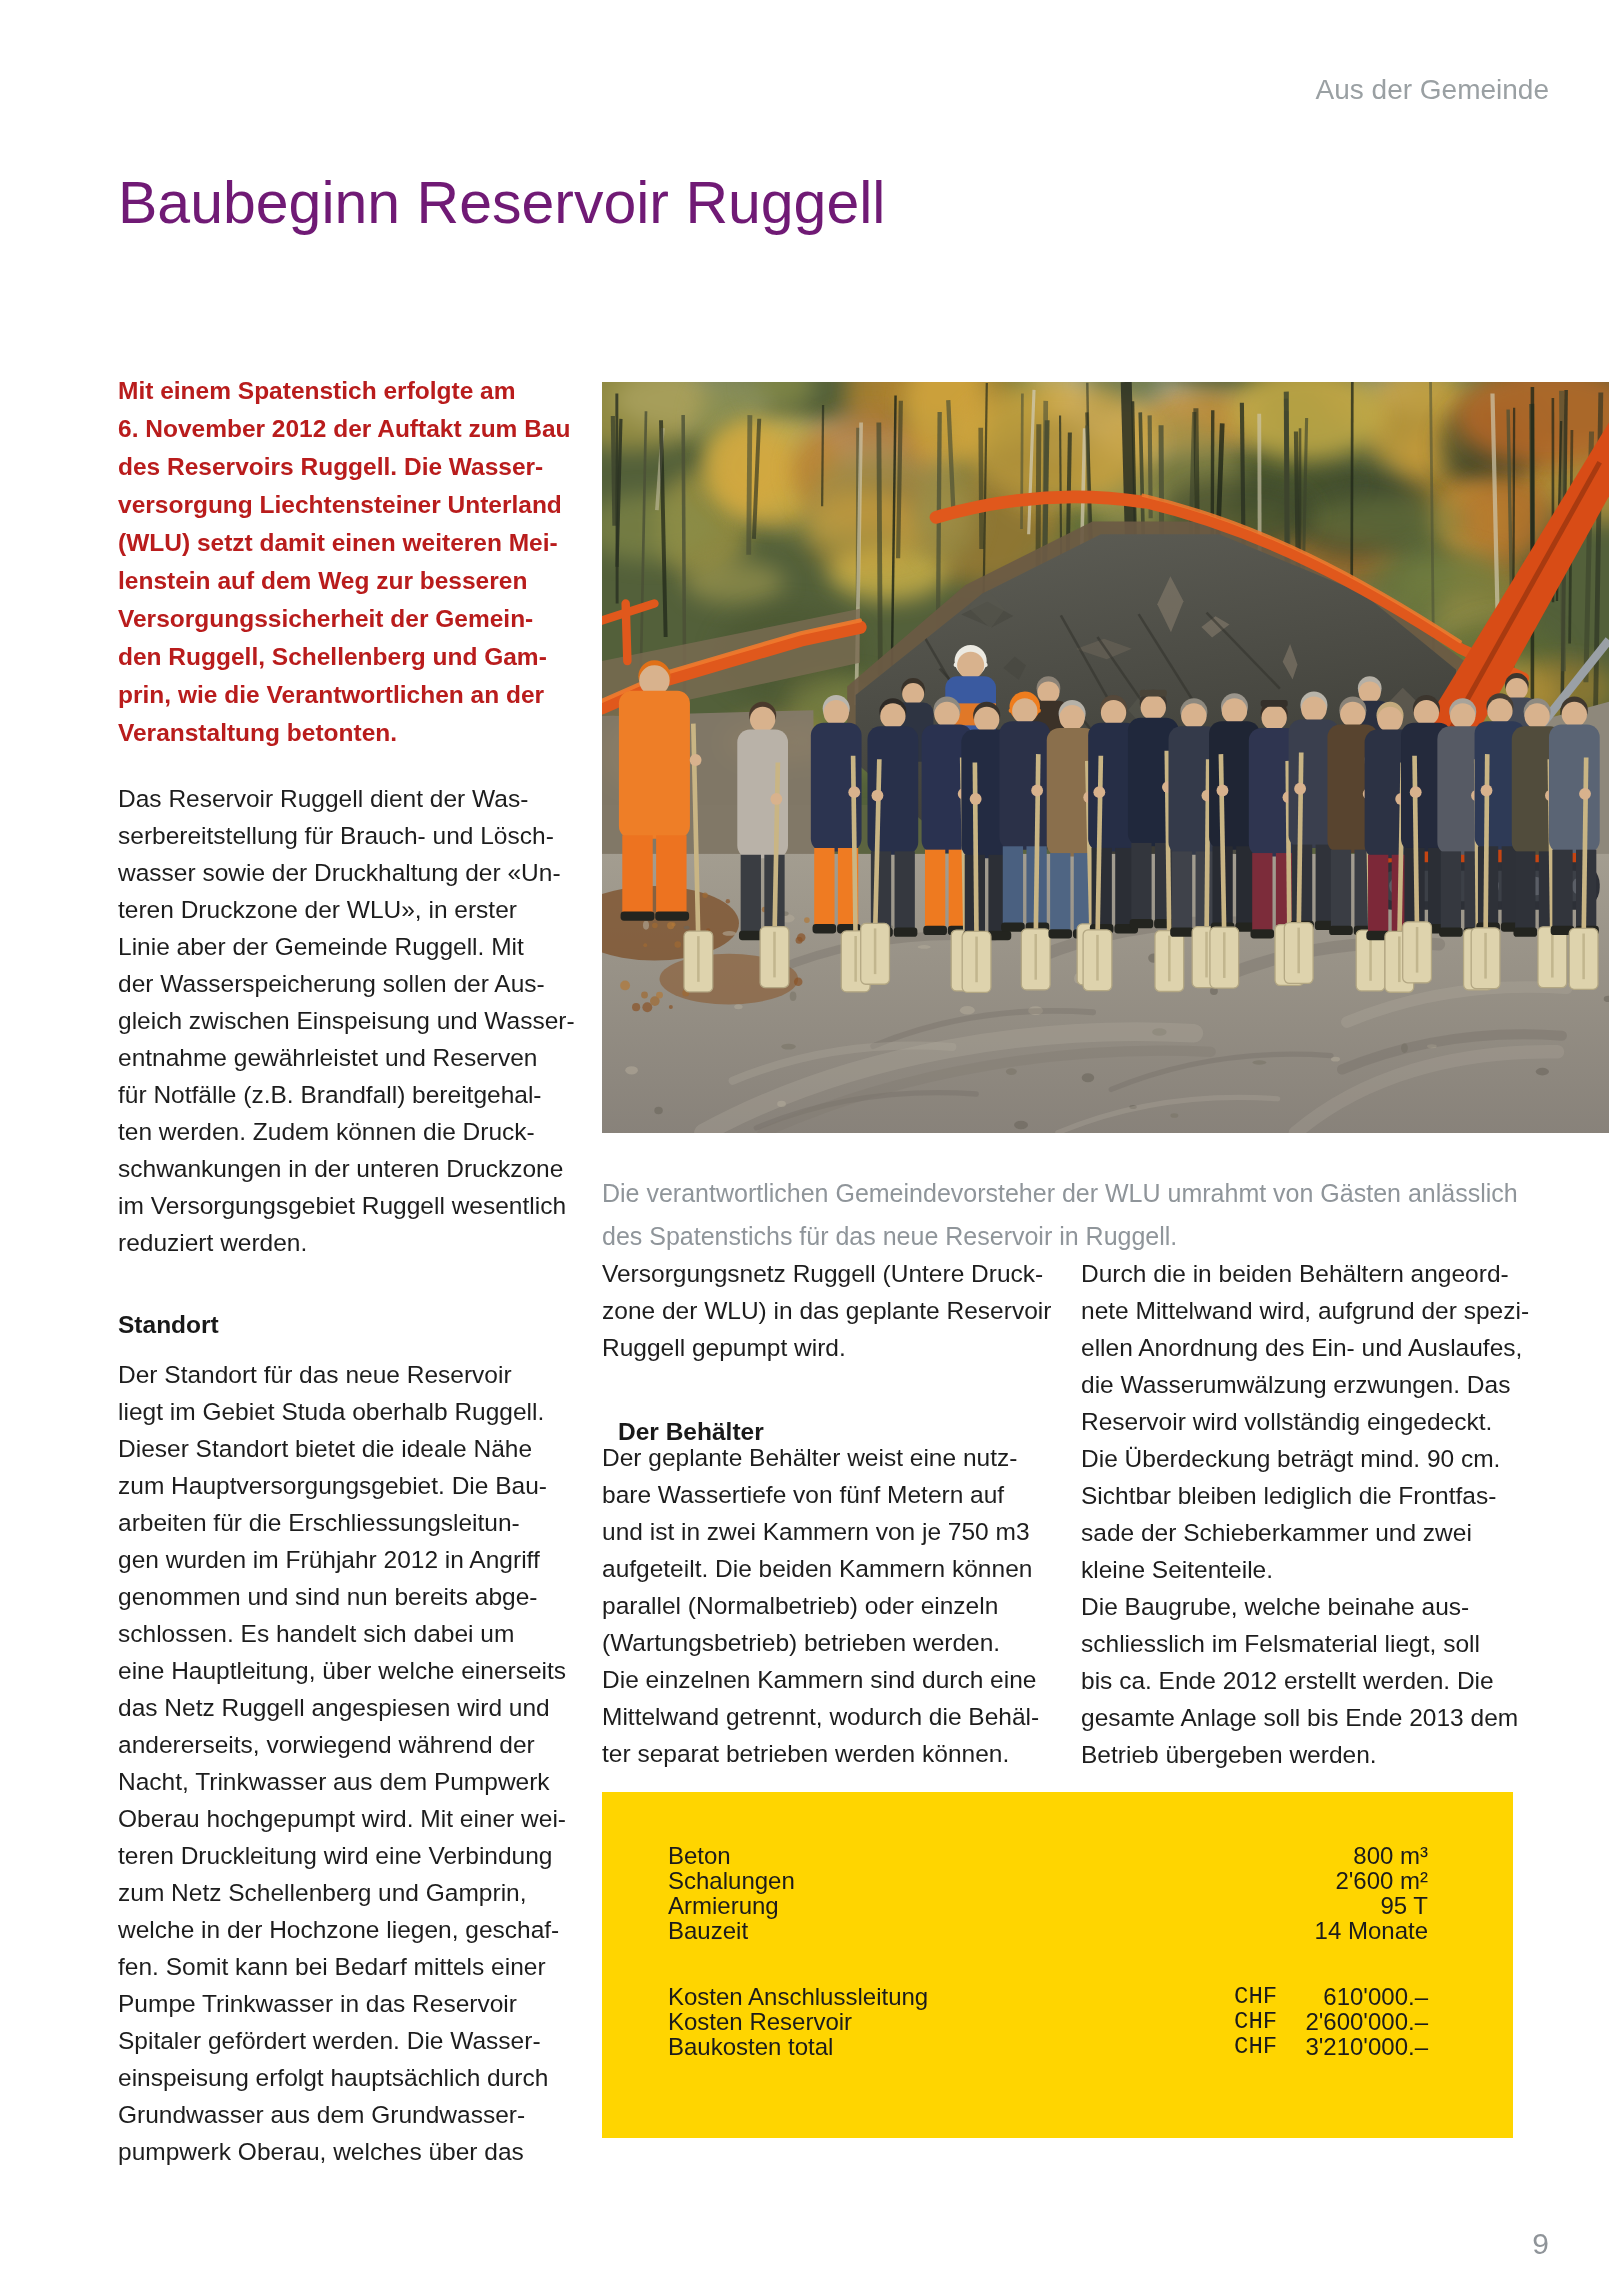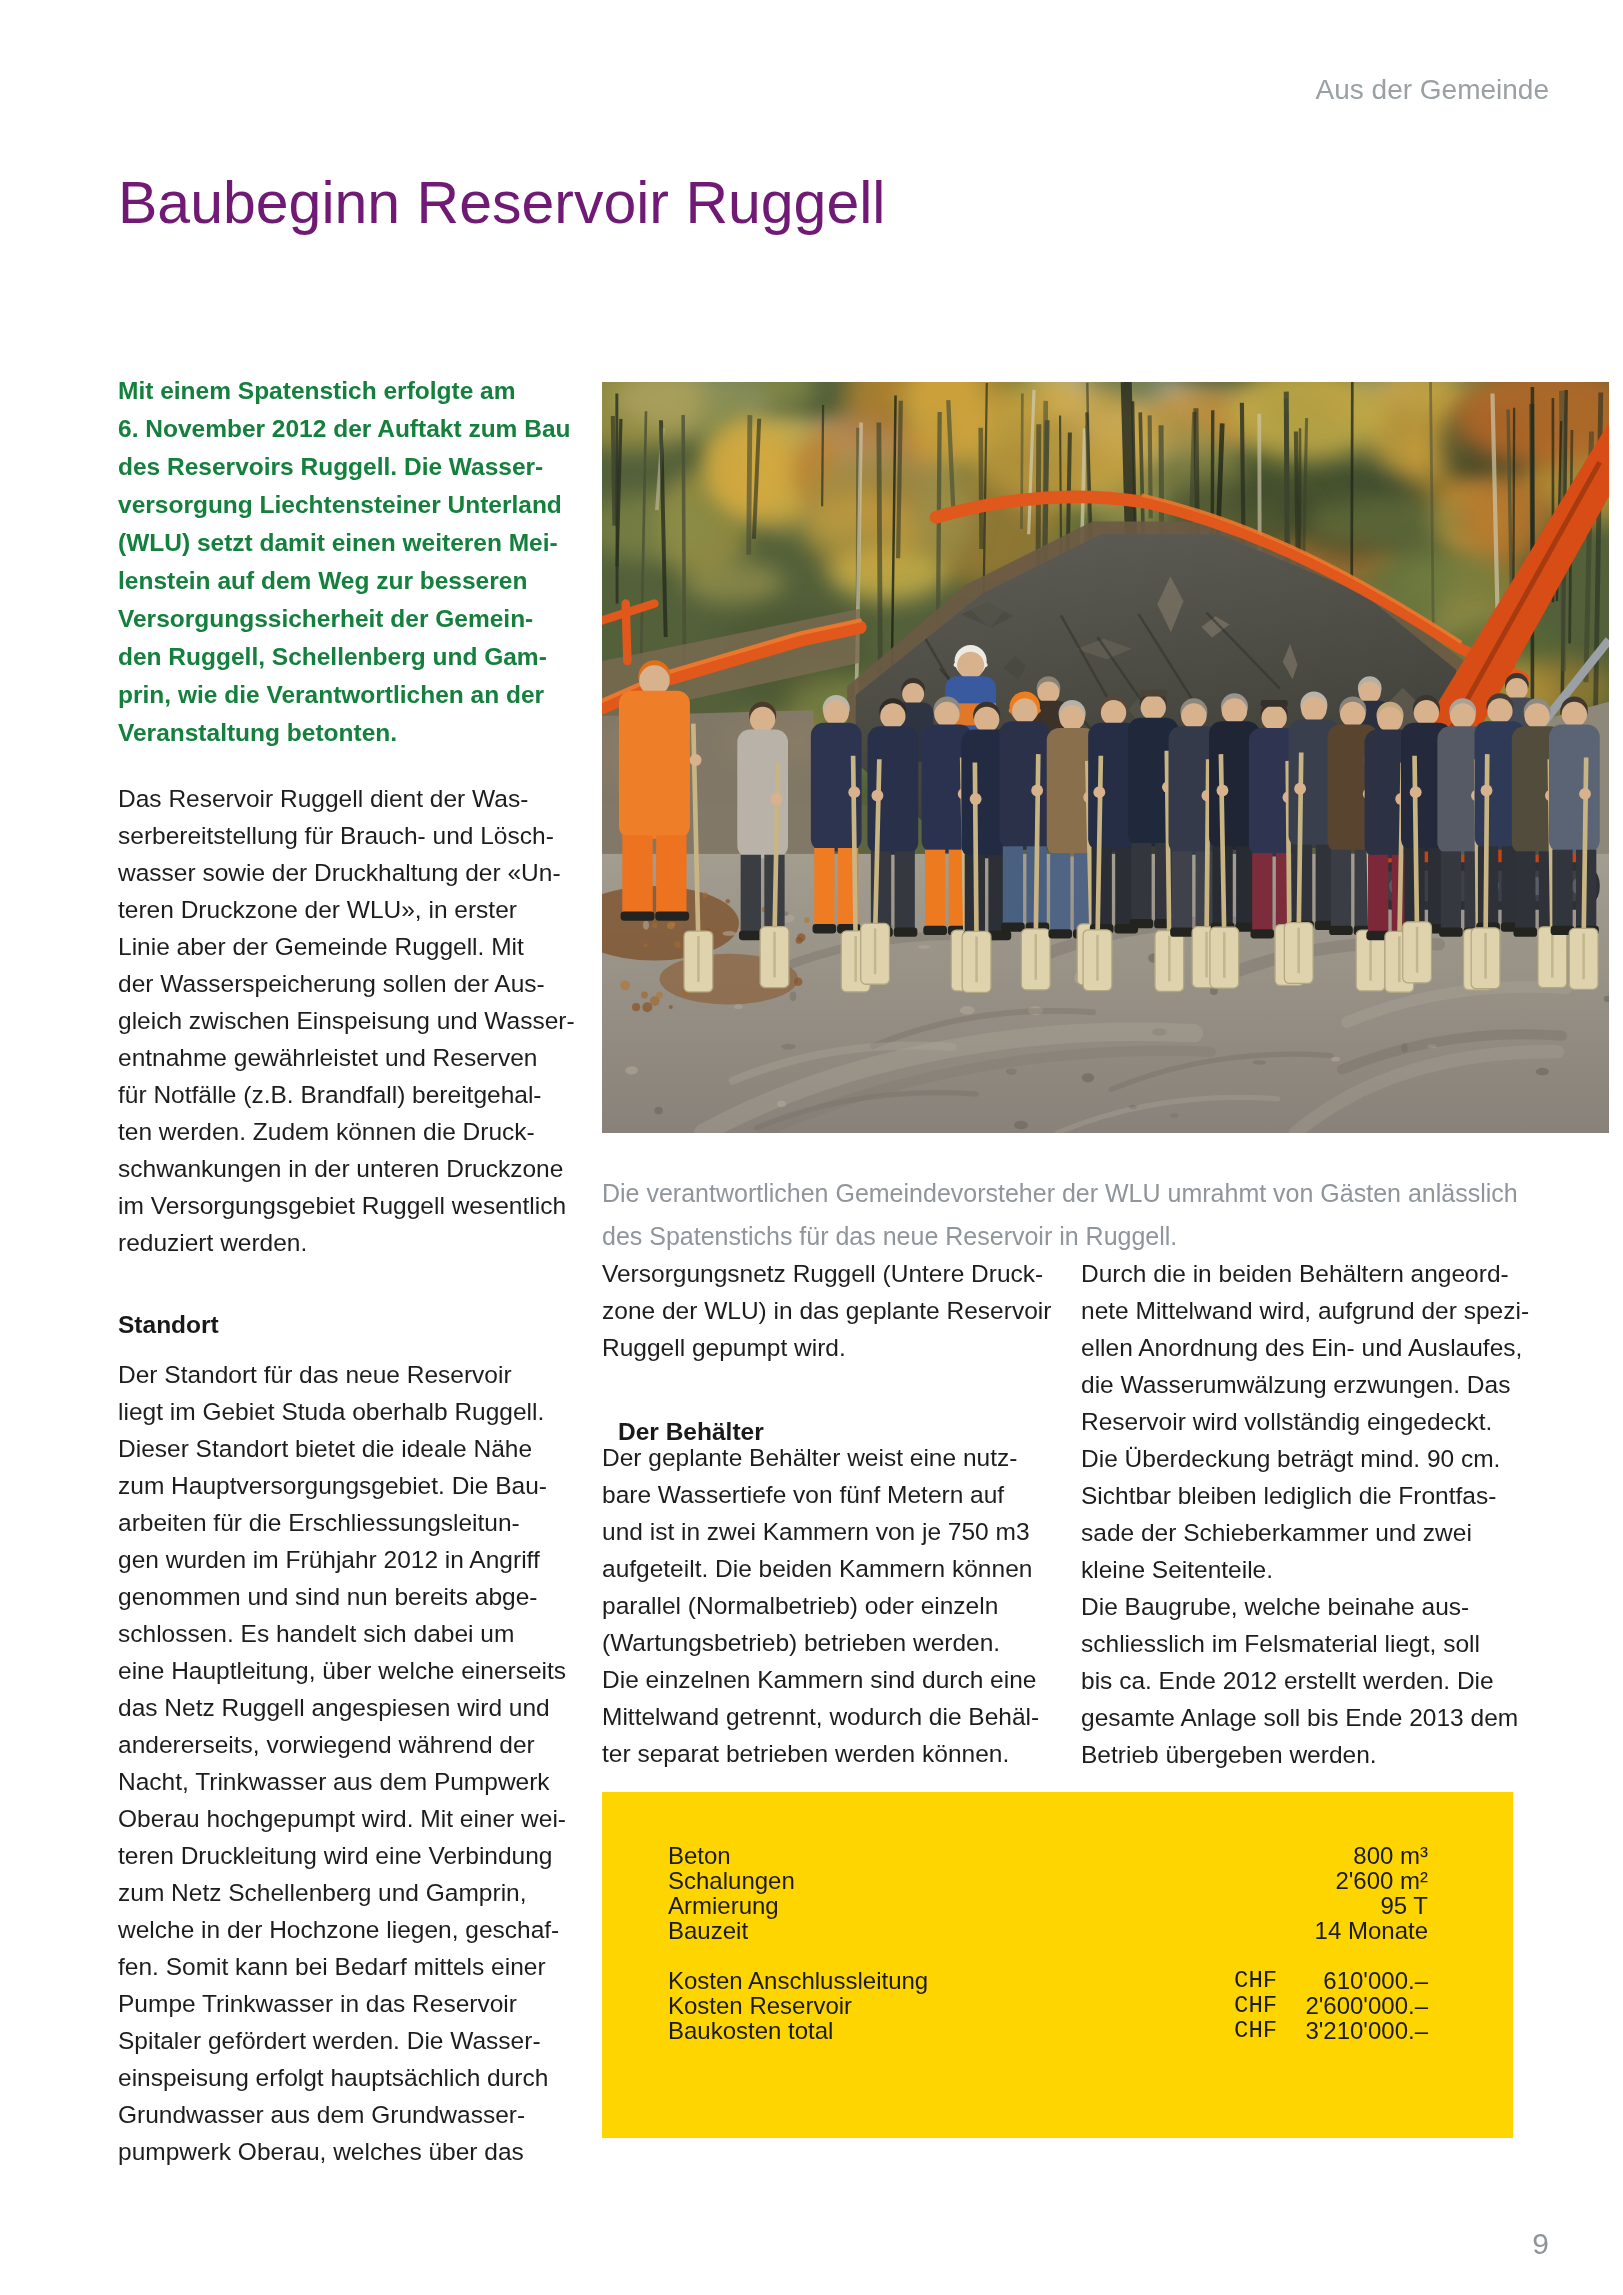--- a/index.html
+++ b/index.html
@@ -3,42 +3,42 @@
 <meta charset="utf-8">
 <style>
   html,body{margin:0;padding:0;background:#e8e8e8;}
   .page{position:relative;width:1623px;height:2295px;background:#ffffff;
         font-family:"Liberation Sans",sans-serif;overflow:hidden;margin:0 auto;}
   .kicker{position:absolute;top:74px;right:74px;font-size:28px;color:#9aa0a3;}
   .title{position:absolute;left:118px;top:169px;margin:0;font-size:59px;font-weight:400;
          color:#701a75;letter-spacing:0;}
   .pre{white-space:pre;}
   .intro{position:absolute;left:118px;top:372px;width:443px;font-size:24.5px;font-weight:700;
-         line-height:38px;color:#15803d;}
+         line-height:38px;color:#b91c1c;}
   .body-text{font-size:24.5px;line-height:37px;color:#1d1d1d;}
   .col1-p1{position:absolute;left:118px;top:780px;width:443px;}
   .h-standort{position:absolute;left:118px;top:1311px;margin:0;font-size:24.5px;font-weight:700;color:#191919;}
   .col1-p2{position:absolute;left:118px;top:1356px;width:443px;}
   .photo{position:absolute;left:602px;top:382px;width:1007px;height:751px;margin:0;
          background:#5c6440;overflow:hidden;}
   .photo svg{display:block;width:100%;height:100%;}
   .caption{position:absolute;left:602px;top:1172px;width:981px;font-size:25px;line-height:43px;
            color:#8f959a;}
   .col2-p1{position:absolute;left:602px;top:1255px;width:436px;}
   .h-behaelter{position:absolute;left:602px;top:1402px;margin:16px;font-size:24.5px;font-weight:700;color:#191919;}
   .col2-p2{position:absolute;left:602px;top:1439px;width:436px;}
   .col3{position:absolute;left:1081px;top:1255px;width:436px;}
   .infobox{position:absolute;left:602px;top:1792px;width:911px;height:346px;box-sizing:border-box;
            padding:29px 85px 0 66px;}
   .infobox h4{margin:0;font-size:30px;line-height:36px;font-weight:700;color:#1b1b1b;}
   .ib-rows{margin-top:22px;}
   .ib-row{display:flex;font-size:24px;line-height:25px;color:#1b1b1b;}
   .ib-label{flex:1;}
   .ib-val{width:194px;text-align:right;}
-  .ib-costs{margin-top:25px;}
+  .ib-costs{margin-top:41px;}
   .ib-curr{width:52px;font-family:Liberation Mono, monospace;}
   .ib-cval{width:142px;text-align:right;}
   .pageno{position:absolute;top:2227px;right:74px;font-size:30px;color:#8f9499;}
 </style>
 </head>
 <body>
 
 <div class="page">
 
   <div class="kicker">Aus der Gemeinde</div>

